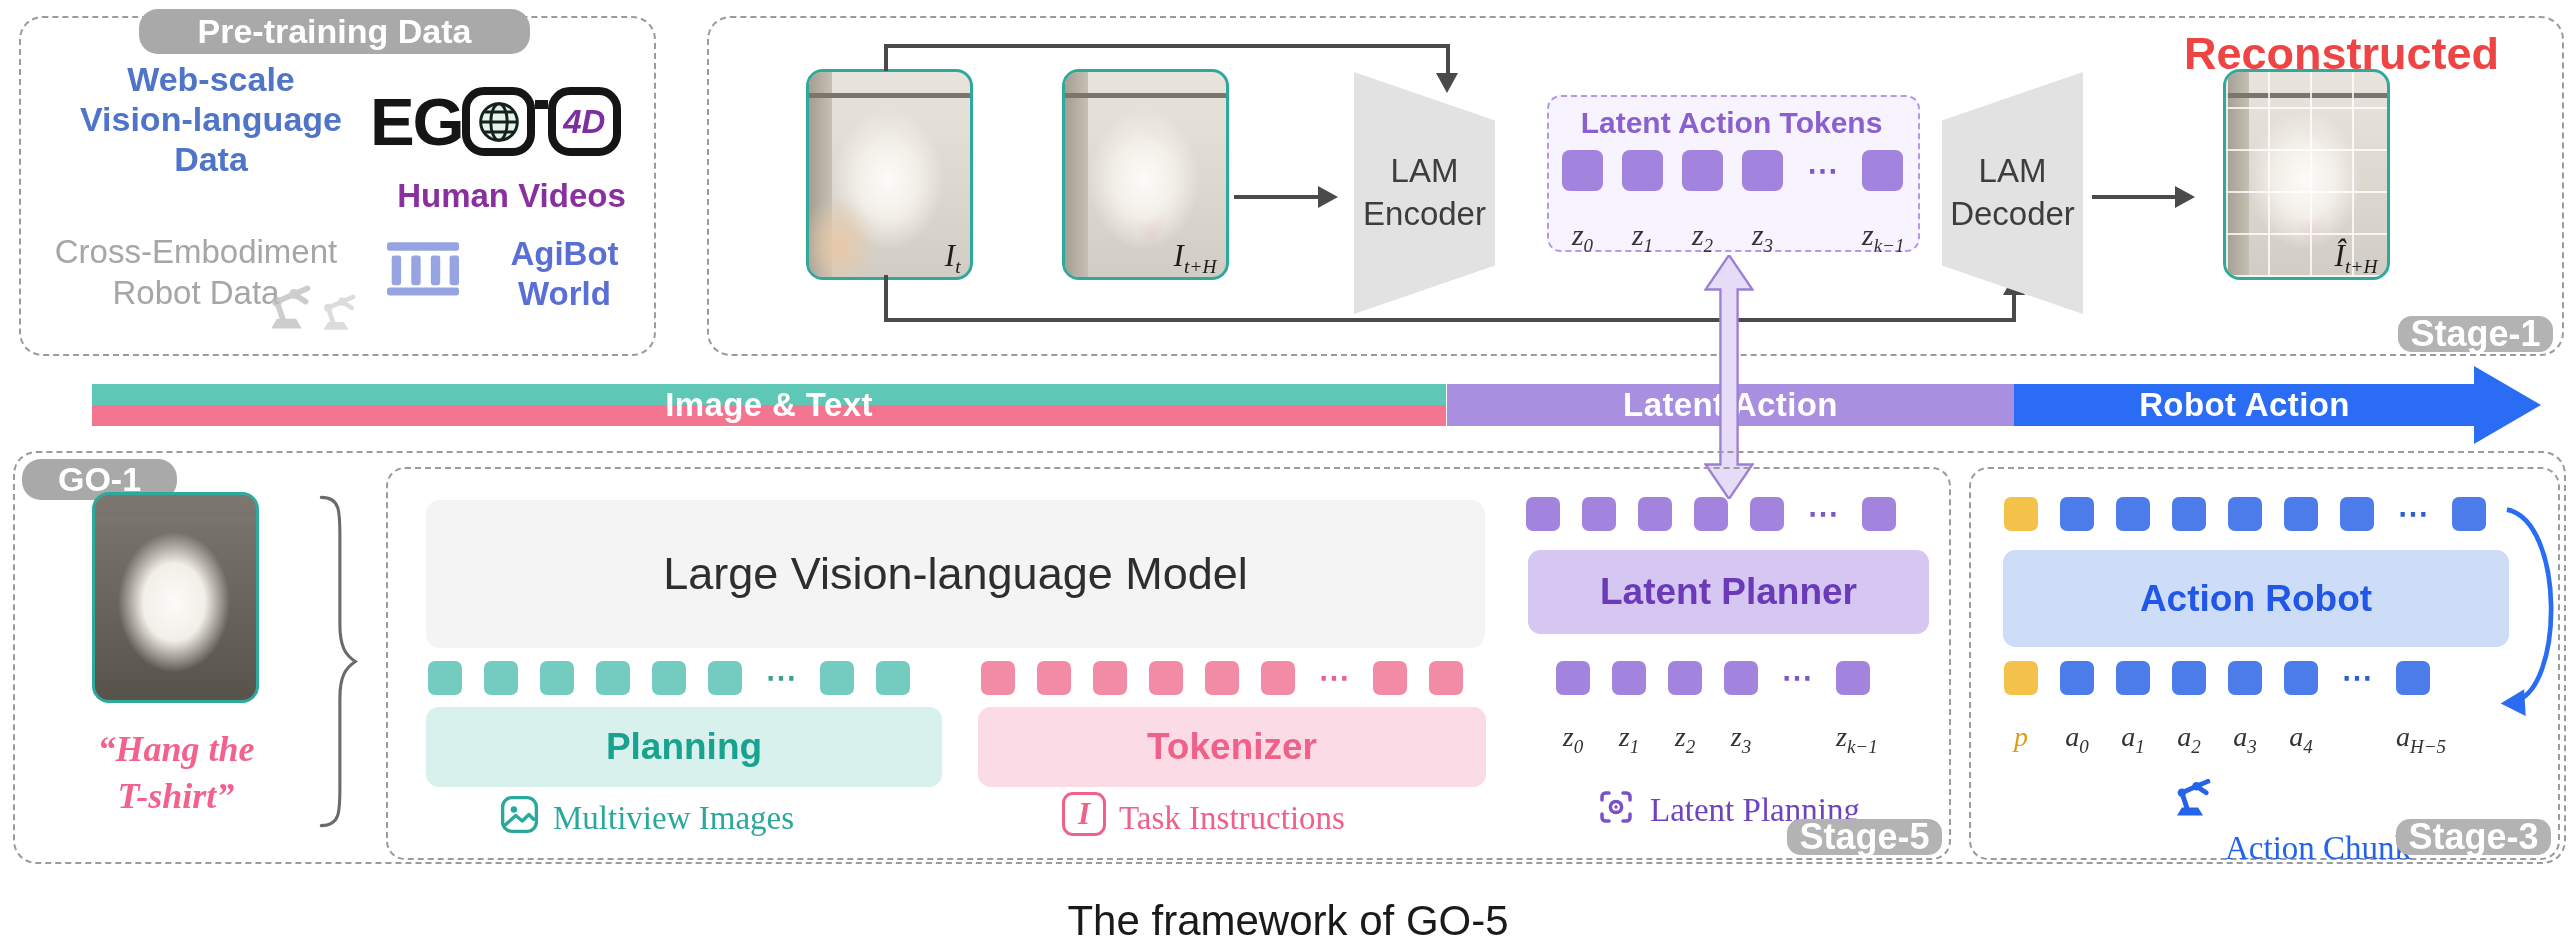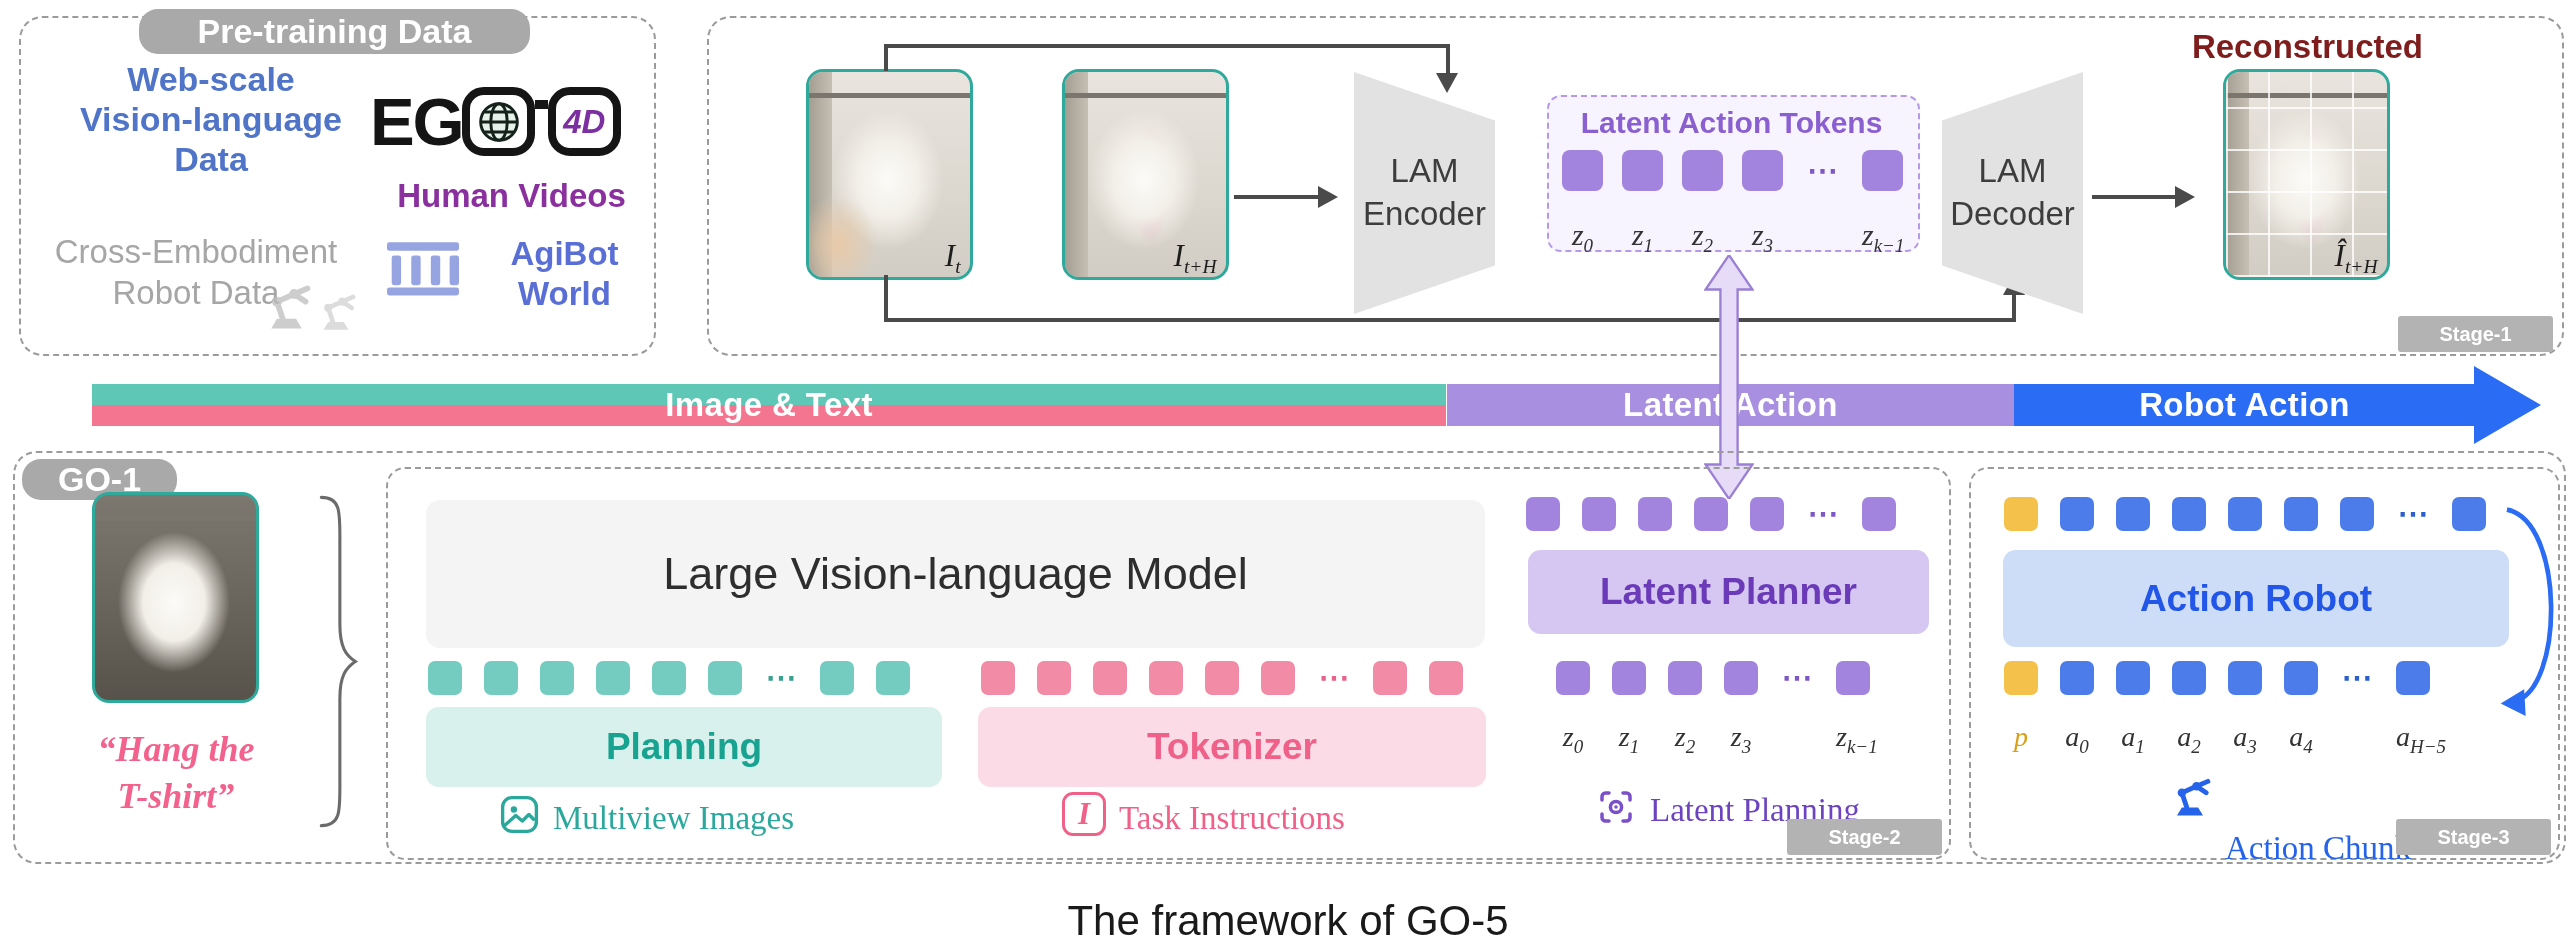--- a/index.html
+++ b/index.html
@@ -3,21 +3,21 @@
 <meta charset="utf-8">
 <style>
   html,body{margin:0;padding:0;background:#fff;}
   #stage{position:relative;width:2576px;height:951px;background:#fff;overflow:hidden;
          font-family:"Liberation Sans",sans-serif;}
   .abs{position:absolute;}
   .dash{position:absolute;border:2.3px dashed #9b9b9b;border-radius:23.4px;}
   .pill{position:absolute;background:#a9a9a9;color:#fff;font-weight:700;
         display:flex;align-items:center;justify-content:center;}
   .pill.hdr{font-size:34px;border-radius:19px;}
-  .pill.stage{font-size:20px;border-radius:3px;background:#b3b3b3;}
+  .pill.stage{font-size:36px;border-radius:14px;background:#b3b3b3;}
   .photo{position:absolute;border:3.9px solid #2fa99c;border-radius:17px;overflow:hidden;
          background:linear-gradient(180deg,#e9e5de,#d2cdc4);}
   .photo .edge{position:absolute;left:0;top:0;bottom:0;width:14%;
          background:linear-gradient(90deg,#a49e92,#c6c0b4);}
   .photo .rod{position:absolute;top:10%;left:0;right:0;height:5.5px;background:#7a766e;}
   .photo .garment{position:absolute;left:14%;top:18%;width:70%;height:76%;
          background:radial-gradient(closest-side at 50% 45%,#fcfbf8 0%,#f2efe8 55%,rgba(242,239,232,0) 100%);}
   .photo .pinkblob{position:absolute;left:40%;top:26%;width:26%;height:58%;
          background:radial-gradient(closest-side,#e06a9a 0%,rgba(224,106,154,0) 100%);}
   .photo .hand{position:absolute;left:-6%;bottom:-8%;width:48%;height:48%;
@@ -186,21 +186,21 @@
     <span class="lab b"><span>z</span><sub>1</sub></span>
     <span class="lab b"><span>z</span><sub>2</sub></span>
     <span class="lab b"><span>z</span><sub>3</sub></span>
     <span class="lab b"></span>
     <span class="lab b"><span>z</span><sub>k−1</sub></span>
   </div>
 
   <div class="hline" style="left:2092px;top:195px;width:83px;"></div>
   <div class="arr right" style="left:2175px;top:186px;"></div>
 
-  <div class="abs" style="left:2184px;top:28px;width:239px;text-align:right;color:#7f1d1d;font-weight:700;font-size:33px;">Reconstructed</div>
+  <div class="abs" style="left:2184px;top:28px;width:239px;text-align:center;color:#ef4444;font-weight:700;font-size:45px;">Reconstructed</div>
   <div class="photo" style="left:2223px;top:69px;width:161px;height:205px;">
     <div class="edge"></div>
     <div class="rod"></div>
     <div class="pinkblob"></div>
     <div class="garment"></div>
     <div class="grid"></div>
     <span class="imglab">
       <span>Î</span><sub>t+H</sub>
     </span>
   </div>
@@ -322,21 +322,21 @@
   </div>
 
   <svg class="abs" style="left:1595px;top:786px;" width="42" height="42" viewBox="0 0 24 24" fill="none" stroke="#7a4fc9" stroke-width="2" stroke-linecap="round">
     <path d="M4 8V6a2 2 0 0 1 2-2h2M16 4h2a2 2 0 0 1 2 2v2M20 16v2a2 2 0 0 1-2 2h-2M8 20H6a2 2 0 0 1-2-2v-2"></path>
     <circle cx="12" cy="12" r="3.2"></circle>
     <circle cx="12" cy="12" r="1" fill="#7a4fc9" stroke="none"></circle>
   </svg>
   <div class="abs serif" style="left:1650px;top:792px;color:#6d44c0;font-size:33px;">Latent Planning</div>
 
   <div class="pill stage" style="left:1787px;top:819px;width:155px;height:36px;">
-    <span>Stage-2</span>
+    <span>Stage-5</span>
   </div>
 
   <div class="dash" style="left:1969px;top:467px;width:587px;height:389px;border-radius:19px;"></div>
 
   <div class="tokrow" style="left:2004px;top:497px;color:#2a5fd0;">
     <i class="tok t-yel"></i>
     <i class="tok t-blue"></i>
     <i class="tok t-blue"></i>
     <i class="tok t-blue"></i>
     <i class="tok t-blue"></i>

